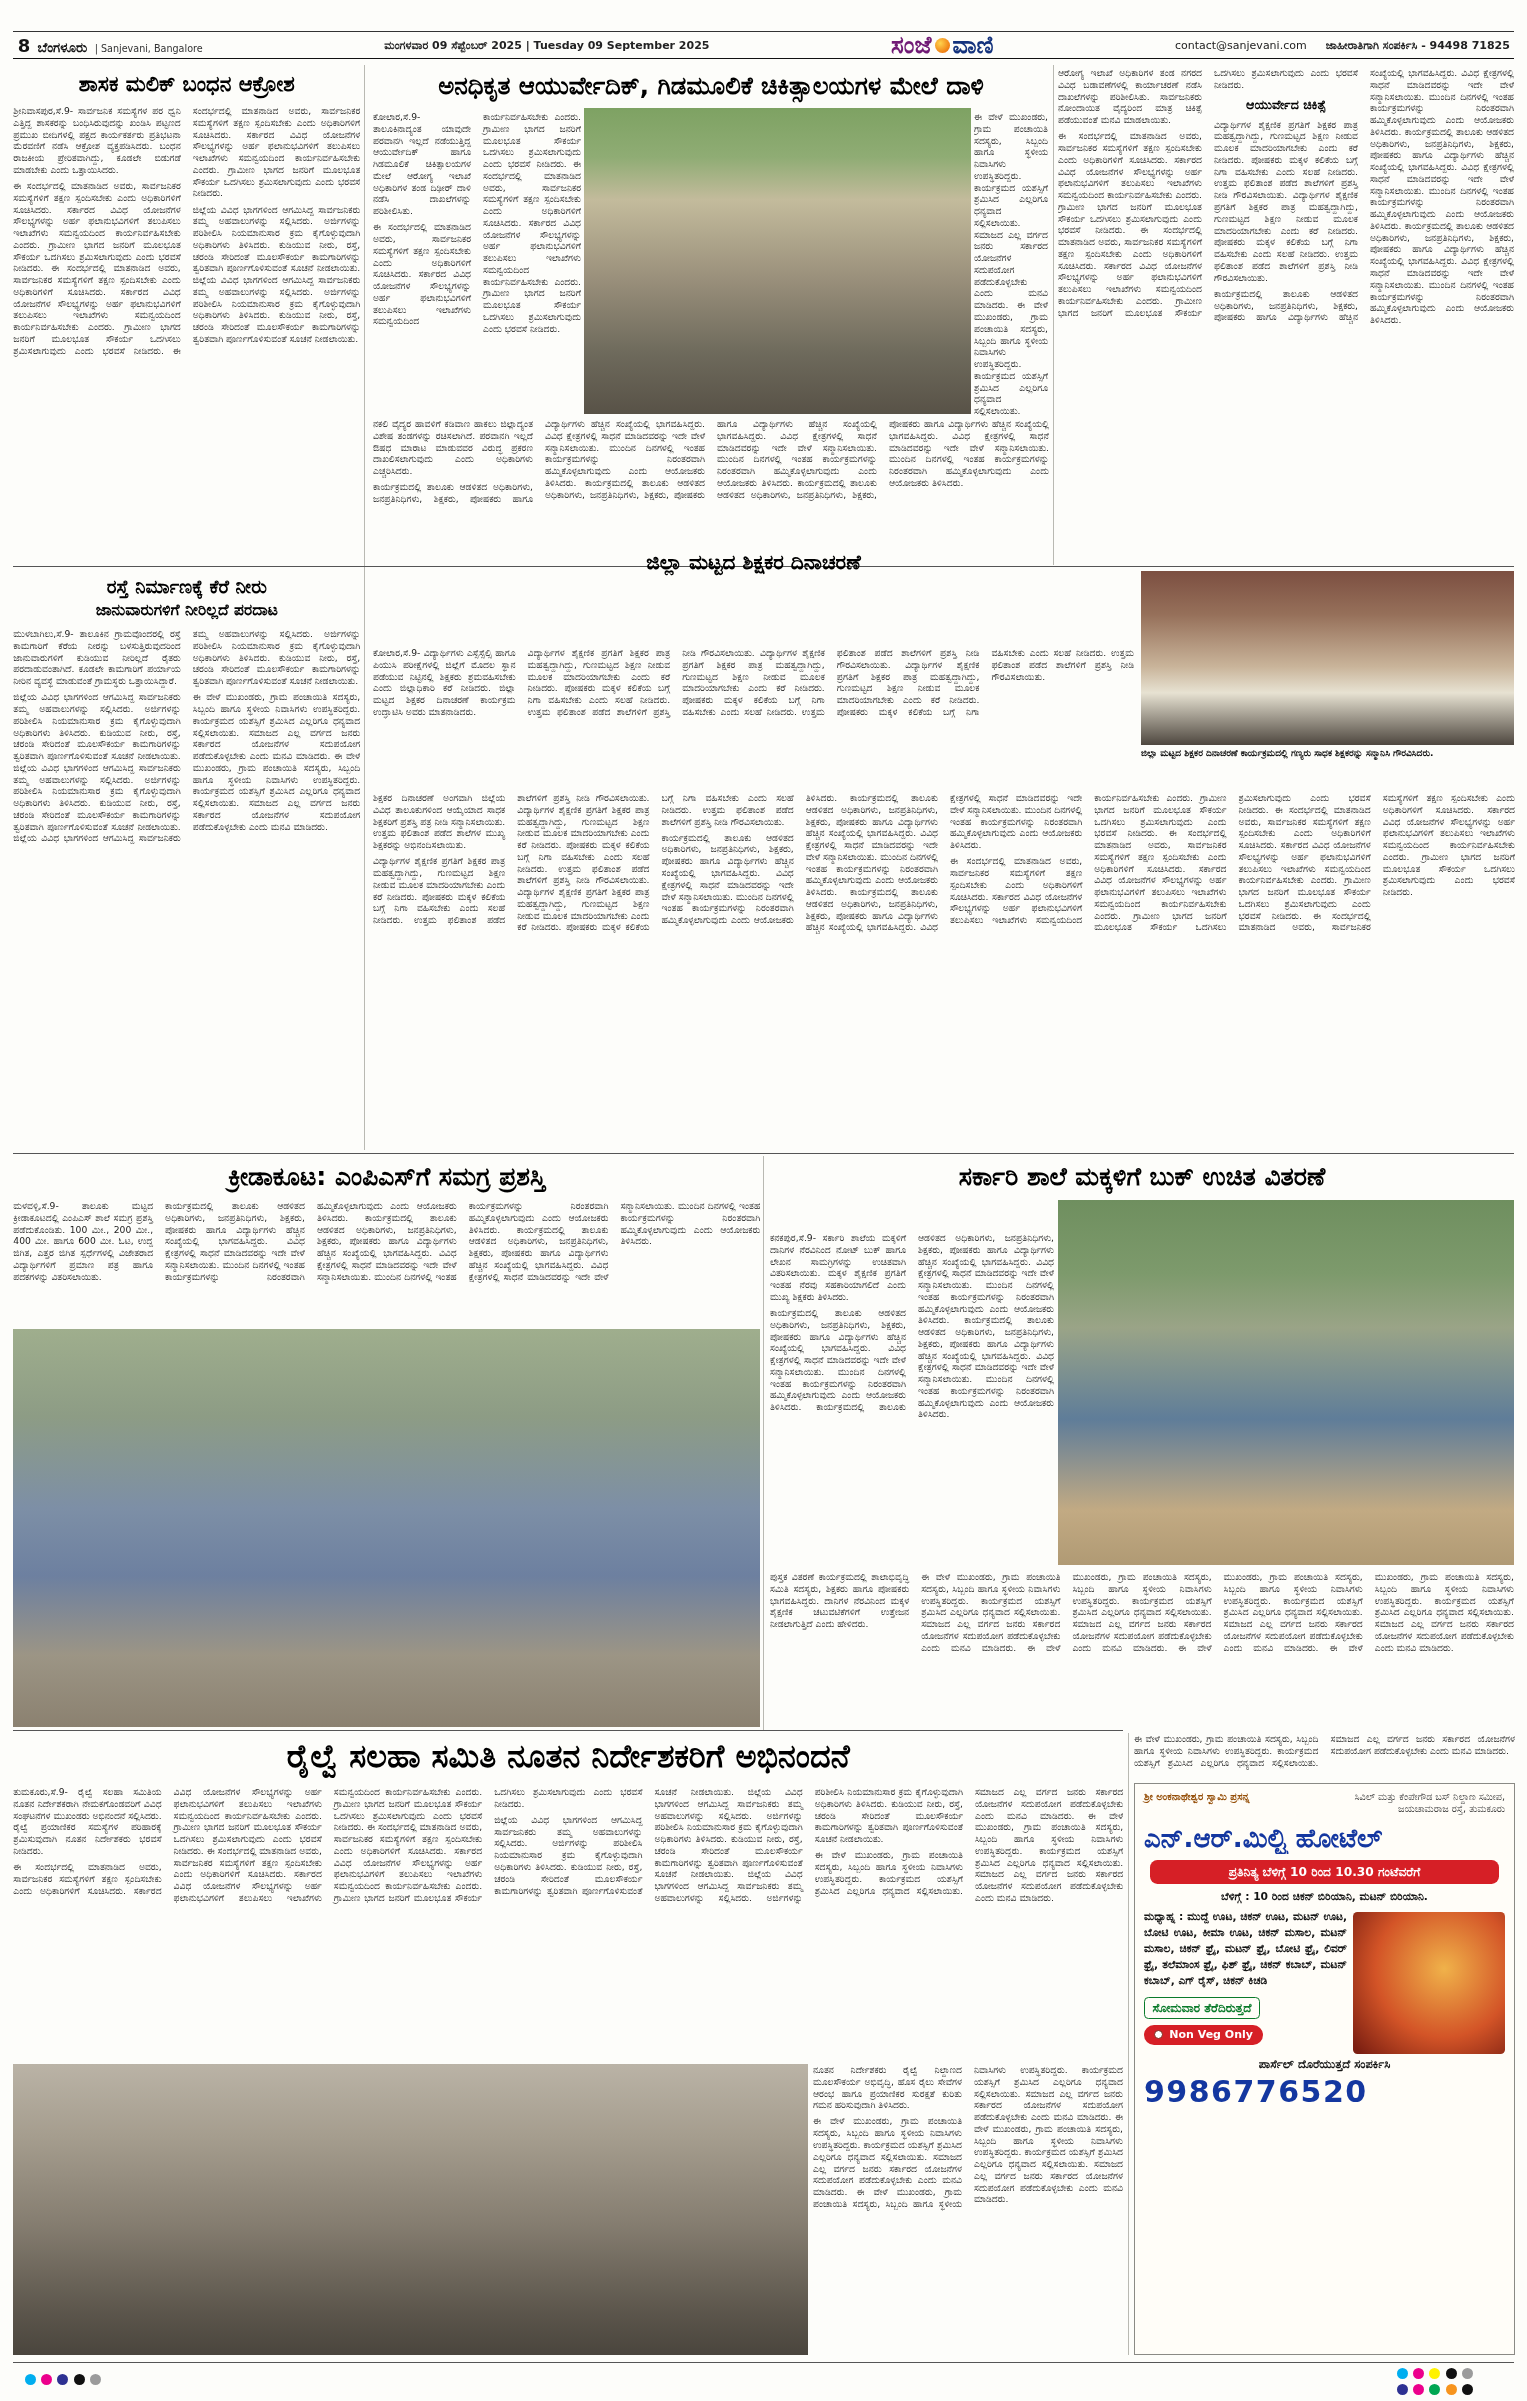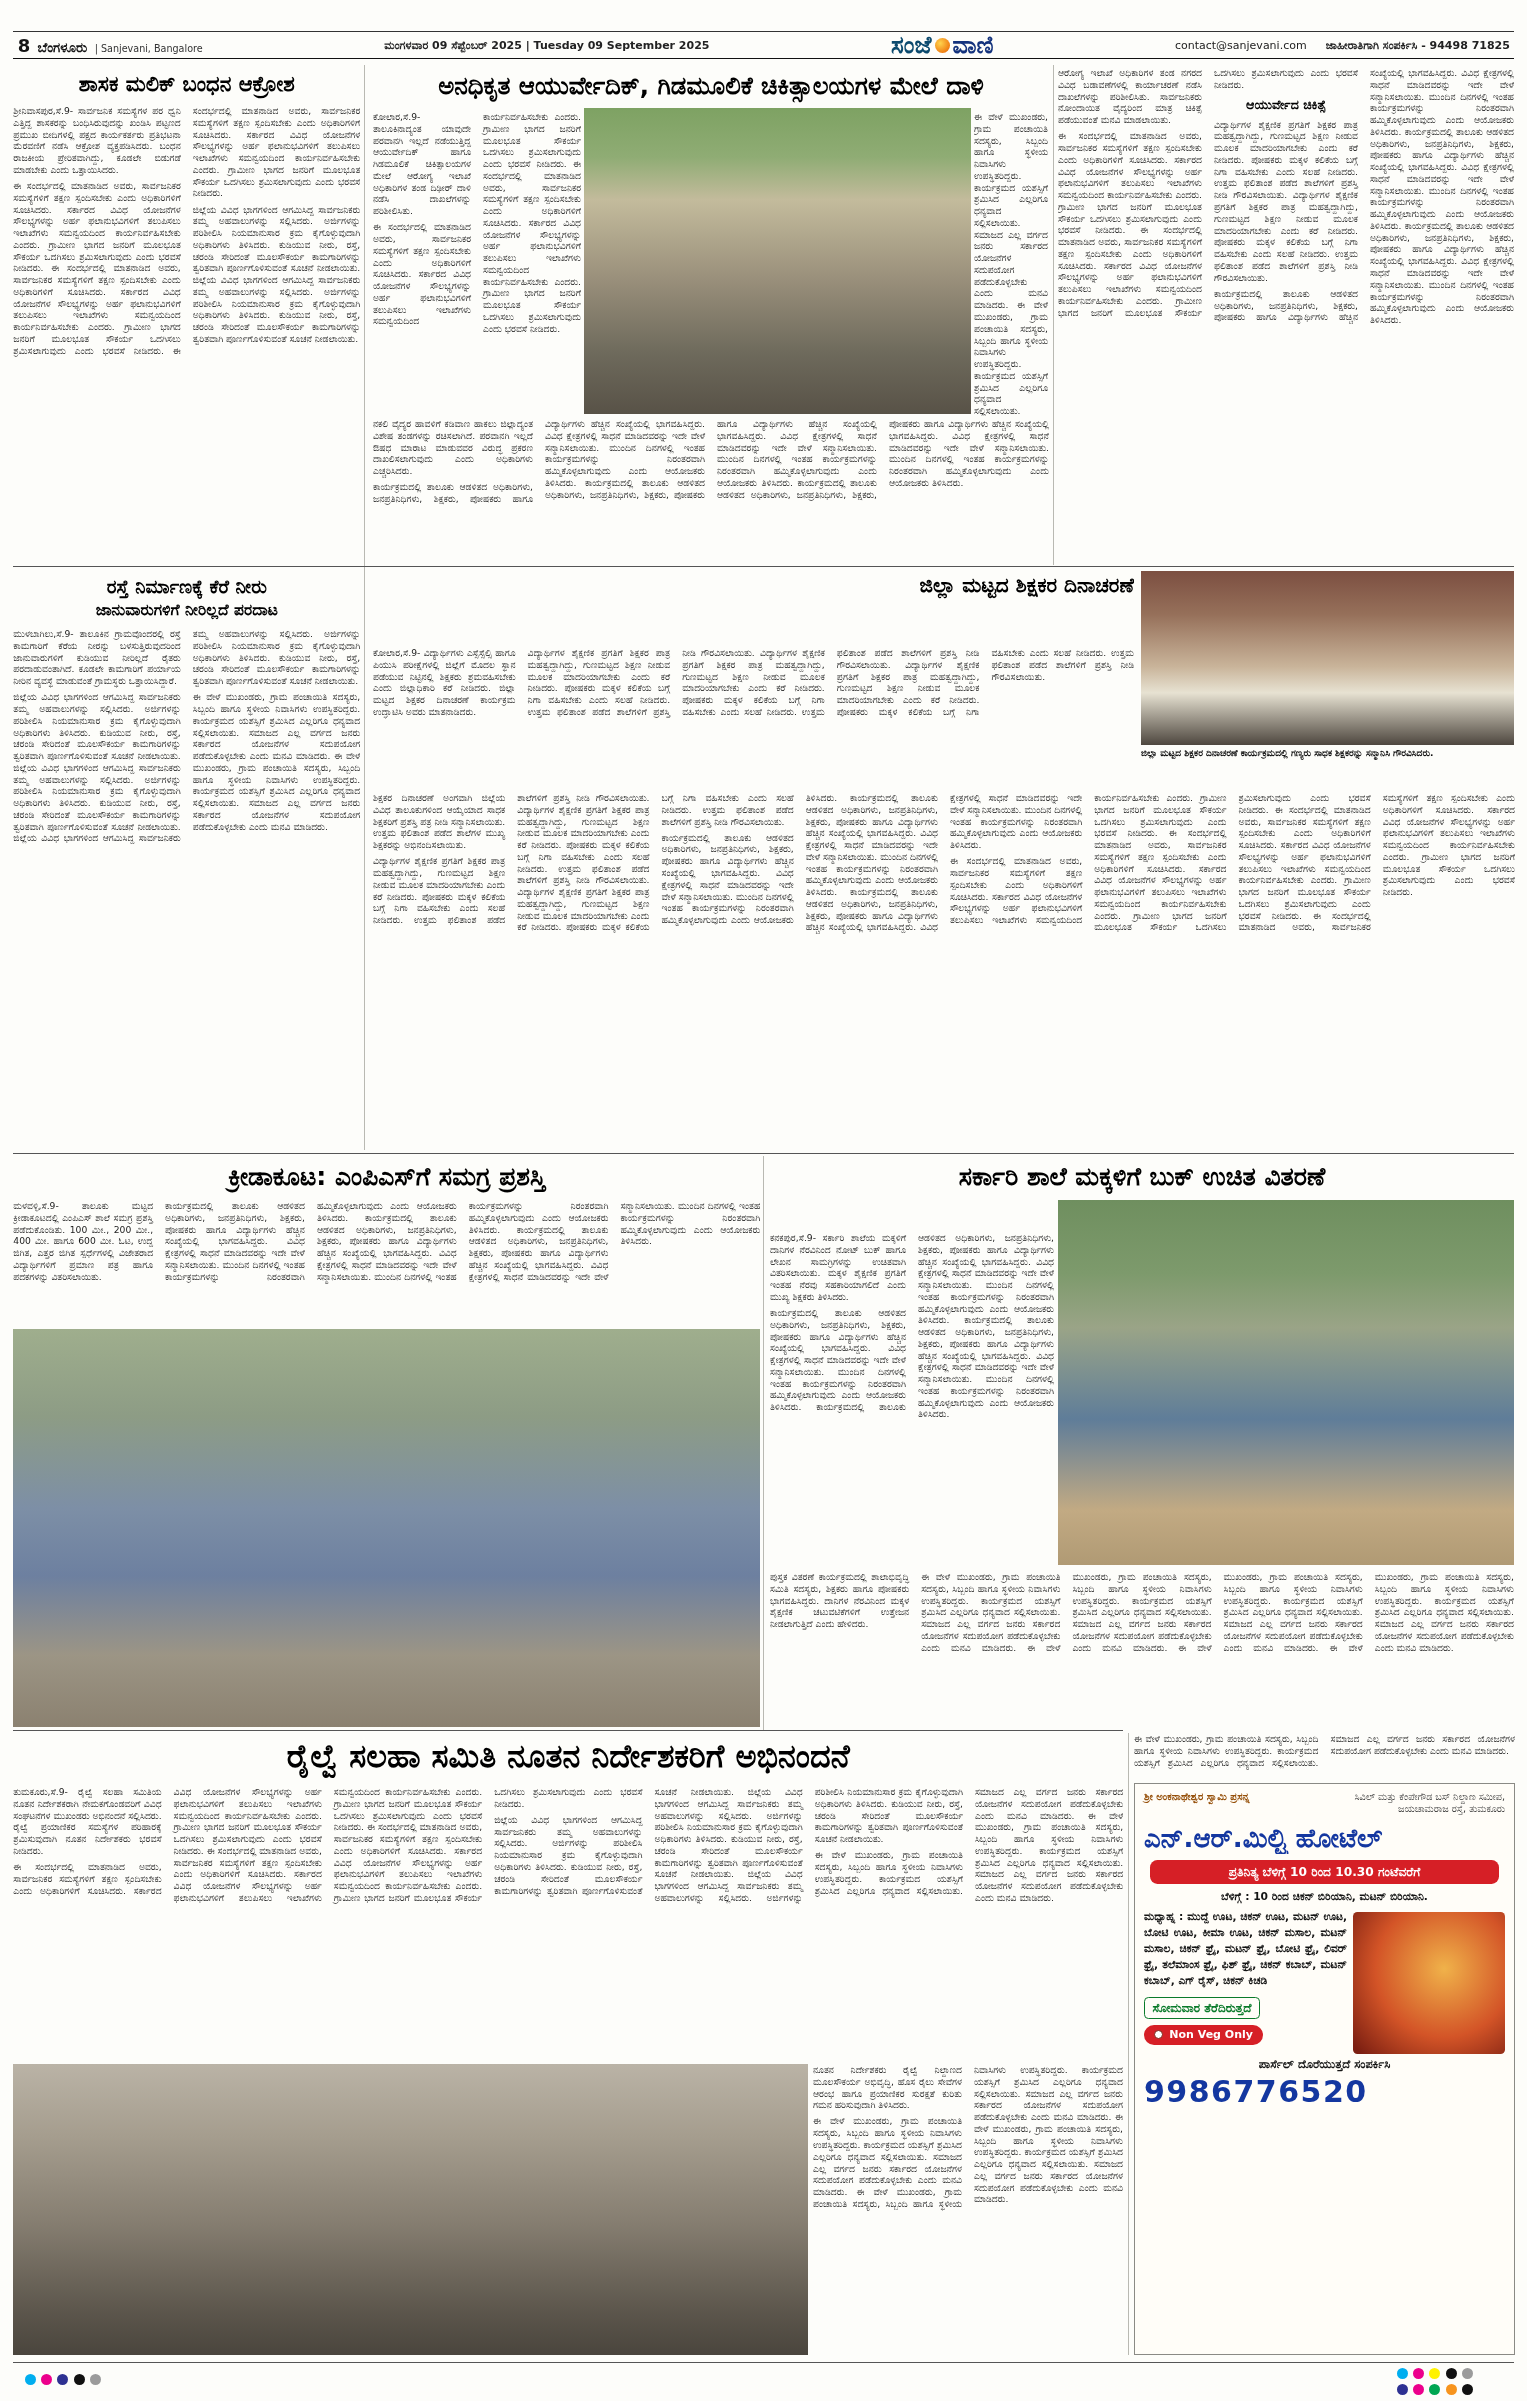--- a/index.html
+++ b/index.html
@@ -12,21 +12,21 @@
   .vline{position:absolute;width:0;border-left:0.7px solid #b9b9b2;}
 
   
   .header{display:flex;align-items:center;justify-content:space-between;border-top:0.7px solid #333;border-bottom:1.8px solid #111;padding:2.2px 4.4px;}
   .hdr-left{display:flex;align-items:baseline;gap:7.4px;}
   .pageno{font-size:18px;font-weight:bold;}
   .city{font-size:13.3px;font-weight:bold;}
   .edition{font-size:9.6px;color:#333;}
   .dateline{font-size:11px;font-weight:bold;color:#222;}
   .masthead{display:flex;align-items:center;gap:3px;font-size:24px;font-weight:bold;line-height:1;}
-  .mh-left{color:#0c4a6e;}
+  .mh-left{color:#701a75;}
   .mh-right{color:#14337d;}
   .sun{display:inline-block;width:15px;height:15px;border-radius:50%;background:radial-gradient(circle at 35% 35%,#ffd34d,#f07f13 70%,#c85a00);}
   .hdr-right{display:flex;align-items:baseline;gap:19px;}
   .email{font-size:11px;color:#222;}
   .adcontact{font-size:11px;font-weight:bold;color:#222;}
 
   
   .headline{font-weight:bold;color:#000;text-align:center;white-space:nowrap;overflow:hidden;}
   .body-text{font-size:9.2px;line-height:1.28;text-align:justify;overflow:hidden;color:#1b1b1b;}
   .body-text p{margin-bottom:4.4px;}
@@ -123,21 +123,21 @@
   </div>
   <div class="vline" style="left:1053px;top:65px;height:500px;"></div>
   <div class="abs body-text cols3" style="left:1058px;top:67px;width:456px;height:497px;">
     <p>ಆರೋಗ್ಯ ಇಲಾಖೆ ಅಧಿಕಾರಿಗಳ ತಂಡ ನಗರದ ವಿವಿಧ ಬಡಾವಣೆಗಳಲ್ಲಿ ಕಾರ್ಯಾಚರಣೆ ನಡೆಸಿ ದಾಖಲೆಗಳನ್ನು ಪರಿಶೀಲಿಸಿತು. ಸಾರ್ವಜನಿಕರು ನೋಂದಾಯಿತ ವೈದ್ಯರಿಂದ ಮಾತ್ರ ಚಿಕಿತ್ಸೆ ಪಡೆಯುವಂತೆ ಮನವಿ ಮಾಡಲಾಯಿತು.</p>
     <p>ಈ ಸಂದರ್ಭದಲ್ಲಿ ಮಾತನಾಡಿದ ಅವರು, ಸಾರ್ವಜನಿಕರ ಸಮಸ್ಯೆಗಳಿಗೆ ತಕ್ಷಣ ಸ್ಪಂದಿಸಬೇಕು ಎಂದು ಅಧಿಕಾರಿಗಳಿಗೆ ಸೂಚಿಸಿದರು. ಸರ್ಕಾರದ ವಿವಿಧ ಯೋಜನೆಗಳ ಸೌಲಭ್ಯಗಳನ್ನು ಅರ್ಹ ಫಲಾನುಭವಿಗಳಿಗೆ ತಲುಪಿಸಲು ಇಲಾಖೆಗಳು ಸಮನ್ವಯದಿಂದ ಕಾರ್ಯನಿರ್ವಹಿಸಬೇಕು ಎಂದರು. ಗ್ರಾಮೀಣ ಭಾಗದ ಜನರಿಗೆ ಮೂಲಭೂತ ಸೌಕರ್ಯ ಒದಗಿಸಲು ಶ್ರಮಿಸಲಾಗುವುದು ಎಂದು ಭರವಸೆ ನೀಡಿದರು. ಈ ಸಂದರ್ಭದಲ್ಲಿ ಮಾತನಾಡಿದ ಅವರು, ಸಾರ್ವಜನಿಕರ ಸಮಸ್ಯೆಗಳಿಗೆ ತಕ್ಷಣ ಸ್ಪಂದಿಸಬೇಕು ಎಂದು ಅಧಿಕಾರಿಗಳಿಗೆ ಸೂಚಿಸಿದರು. ಸರ್ಕಾರದ ವಿವಿಧ ಯೋಜನೆಗಳ ಸೌಲಭ್ಯಗಳನ್ನು ಅರ್ಹ ಫಲಾನುಭವಿಗಳಿಗೆ ತಲುಪಿಸಲು ಇಲಾಖೆಗಳು ಸಮನ್ವಯದಿಂದ ಕಾರ್ಯನಿರ್ವಹಿಸಬೇಕು ಎಂದರು. ಗ್ರಾಮೀಣ ಭಾಗದ ಜನರಿಗೆ ಮೂಲಭೂತ ಸೌಕರ್ಯ ಒದಗಿಸಲು ಶ್ರಮಿಸಲಾಗುವುದು ಎಂದು ಭರವಸೆ ನೀಡಿದರು.</p>
     <h4 class="inline-subhead">ಆಯುರ್ವೇದ ಚಿಕಿತ್ಸೆ</h4>
     <p>ವಿದ್ಯಾರ್ಥಿಗಳ ಶೈಕ್ಷಣಿಕ ಪ್ರಗತಿಗೆ ಶಿಕ್ಷಕರ ಪಾತ್ರ ಮಹತ್ವದ್ದಾಗಿದ್ದು, ಗುಣಮಟ್ಟದ ಶಿಕ್ಷಣ ನೀಡುವ ಮೂಲಕ ಮಾದರಿಯಾಗಬೇಕು ಎಂದು ಕರೆ ನೀಡಿದರು. ಪೋಷಕರು ಮಕ್ಕಳ ಕಲಿಕೆಯ ಬಗ್ಗೆ ನಿಗಾ ವಹಿಸಬೇಕು ಎಂದು ಸಲಹೆ ನೀಡಿದರು. ಉತ್ತಮ ಫಲಿತಾಂಶ ಪಡೆದ ಶಾಲೆಗಳಿಗೆ ಪ್ರಶಸ್ತಿ ನೀಡಿ ಗೌರವಿಸಲಾಯಿತು. ವಿದ್ಯಾರ್ಥಿಗಳ ಶೈಕ್ಷಣಿಕ ಪ್ರಗತಿಗೆ ಶಿಕ್ಷಕರ ಪಾತ್ರ ಮಹತ್ವದ್ದಾಗಿದ್ದು, ಗುಣಮಟ್ಟದ ಶಿಕ್ಷಣ ನೀಡುವ ಮೂಲಕ ಮಾದರಿಯಾಗಬೇಕು ಎಂದು ಕರೆ ನೀಡಿದರು. ಪೋಷಕರು ಮಕ್ಕಳ ಕಲಿಕೆಯ ಬಗ್ಗೆ ನಿಗಾ ವಹಿಸಬೇಕು ಎಂದು ಸಲಹೆ ನೀಡಿದರು. ಉತ್ತಮ ಫಲಿತಾಂಶ ಪಡೆದ ಶಾಲೆಗಳಿಗೆ ಪ್ರಶಸ್ತಿ ನೀಡಿ ಗೌರವಿಸಲಾಯಿತು.</p>
     <p>ಕಾರ್ಯಕ್ರಮದಲ್ಲಿ ತಾಲೂಕು ಆಡಳಿತದ ಅಧಿಕಾರಿಗಳು, ಜನಪ್ರತಿನಿಧಿಗಳು, ಶಿಕ್ಷಕರು, ಪೋಷಕರು ಹಾಗೂ ವಿದ್ಯಾರ್ಥಿಗಳು ಹೆಚ್ಚಿನ ಸಂಖ್ಯೆಯಲ್ಲಿ ಭಾಗವಹಿಸಿದ್ದರು. ವಿವಿಧ ಕ್ಷೇತ್ರಗಳಲ್ಲಿ ಸಾಧನೆ ಮಾಡಿದವರನ್ನು ಇದೇ ವೇಳೆ ಸನ್ಮಾನಿಸಲಾಯಿತು. ಮುಂದಿನ ದಿನಗಳಲ್ಲಿ ಇಂತಹ ಕಾರ್ಯಕ್ರಮಗಳನ್ನು ನಿರಂತರವಾಗಿ ಹಮ್ಮಿಕೊಳ್ಳಲಾಗುವುದು ಎಂದು ಆಯೋಜಕರು ತಿಳಿಸಿದರು. ಕಾರ್ಯಕ್ರಮದಲ್ಲಿ ತಾಲೂಕು ಆಡಳಿತದ ಅಧಿಕಾರಿಗಳು, ಜನಪ್ರತಿನಿಧಿಗಳು, ಶಿಕ್ಷಕರು, ಪೋಷಕರು ಹಾಗೂ ವಿದ್ಯಾರ್ಥಿಗಳು ಹೆಚ್ಚಿನ ಸಂಖ್ಯೆಯಲ್ಲಿ ಭಾಗವಹಿಸಿದ್ದರು. ವಿವಿಧ ಕ್ಷೇತ್ರಗಳಲ್ಲಿ ಸಾಧನೆ ಮಾಡಿದವರನ್ನು ಇದೇ ವೇಳೆ ಸನ್ಮಾನಿಸಲಾಯಿತು. ಮುಂದಿನ ದಿನಗಳಲ್ಲಿ ಇಂತಹ ಕಾರ್ಯಕ್ರಮಗಳನ್ನು ನಿರಂತರವಾಗಿ ಹಮ್ಮಿಕೊಳ್ಳಲಾಗುವುದು ಎಂದು ಆಯೋಜಕರು ತಿಳಿಸಿದರು. ಕಾರ್ಯಕ್ರಮದಲ್ಲಿ ತಾಲೂಕು ಆಡಳಿತದ ಅಧಿಕಾರಿಗಳು, ಜನಪ್ರತಿನಿಧಿಗಳು, ಶಿಕ್ಷಕರು, ಪೋಷಕರು ಹಾಗೂ ವಿದ್ಯಾರ್ಥಿಗಳು ಹೆಚ್ಚಿನ ಸಂಖ್ಯೆಯಲ್ಲಿ ಭಾಗವಹಿಸಿದ್ದರು. ವಿವಿಧ ಕ್ಷೇತ್ರಗಳಲ್ಲಿ ಸಾಧನೆ ಮಾಡಿದವರನ್ನು ಇದೇ ವೇಳೆ ಸನ್ಮಾನಿಸಲಾಯಿತು. ಮುಂದಿನ ದಿನಗಳಲ್ಲಿ ಇಂತಹ ಕಾರ್ಯಕ್ರಮಗಳನ್ನು ನಿರಂತರವಾಗಿ ಹಮ್ಮಿಕೊಳ್ಳಲಾಗುವುದು ಎಂದು ಆಯೋಜಕರು ತಿಳಿಸಿದರು.</p>
   </div>
 
-  <div class="abs headline" style="left:373px;top:572px;width:761px;height:27px;font-size:20px;line-height:27px;text-align:right;">ಜಿಲ್ಲಾ ಮಟ್ಟದ ಶಿಕ್ಷಕರ ದಿನಾಚರಣೆ</div>
+  <div class="abs headline" style="left:373px;top:549px;width:761px;height:27px;font-size:20px;line-height:27px;">ಜಿಲ್ಲಾ ಮಟ್ಟದ ಶಿಕ್ಷಕರ ದಿನಾಚರಣೆ</div>
   <div class="photo photo-teachers" style="left:1141px;top:571px;width:373px;height:174px;"></div>
   <div class="abs caption" style="left:1141px;top:748px;width:373px;height:38px;">ಜಿಲ್ಲಾ ಮಟ್ಟದ ಶಿಕ್ಷಕರ ದಿನಾಚರಣೆ ಕಾರ್ಯಕ್ರಮದಲ್ಲಿ ಗಣ್ಯರು ಸಾಧಕ ಶಿಕ್ಷಕರನ್ನು ಸನ್ಮಾನಿಸಿ ಗೌರವಿಸಿದರು.</div>
   <div class="abs body-text cols5" style="left:373px;top:647px;width:761px;height:139px;">
     <p>ಕೋಲಾರ,ಸೆ.9- ವಿದ್ಯಾರ್ಥಿಗಳು ಎಸ್ಸೆಸ್ಸೆಲ್ಸಿ ಹಾಗೂ ಪಿಯುಸಿ ಪರೀಕ್ಷೆಗಳಲ್ಲಿ ಜಿಲ್ಲೆಗೆ ಮೊದಲ ಸ್ಥಾನ ಪಡೆಯುವ ನಿಟ್ಟಿನಲ್ಲಿ ಶಿಕ್ಷಕರು ಶ್ರಮವಹಿಸಬೇಕು ಎಂದು ಜಿಲ್ಲಾಧಿಕಾರಿ ಕರೆ ನೀಡಿದರು. ಜಿಲ್ಲಾ ಮಟ್ಟದ ಶಿಕ್ಷಕರ ದಿನಾಚರಣೆ ಕಾರ್ಯಕ್ರಮ ಉದ್ಘಾಟಿಸಿ ಅವರು ಮಾತನಾಡಿದರು.</p>
     <p>ವಿದ್ಯಾರ್ಥಿಗಳ ಶೈಕ್ಷಣಿಕ ಪ್ರಗತಿಗೆ ಶಿಕ್ಷಕರ ಪಾತ್ರ ಮಹತ್ವದ್ದಾಗಿದ್ದು, ಗುಣಮಟ್ಟದ ಶಿಕ್ಷಣ ನೀಡುವ ಮೂಲಕ ಮಾದರಿಯಾಗಬೇಕು ಎಂದು ಕರೆ ನೀಡಿದರು. ಪೋಷಕರು ಮಕ್ಕಳ ಕಲಿಕೆಯ ಬಗ್ಗೆ ನಿಗಾ ವಹಿಸಬೇಕು ಎಂದು ಸಲಹೆ ನೀಡಿದರು. ಉತ್ತಮ ಫಲಿತಾಂಶ ಪಡೆದ ಶಾಲೆಗಳಿಗೆ ಪ್ರಶಸ್ತಿ ನೀಡಿ ಗೌರವಿಸಲಾಯಿತು. ವಿದ್ಯಾರ್ಥಿಗಳ ಶೈಕ್ಷಣಿಕ ಪ್ರಗತಿಗೆ ಶಿಕ್ಷಕರ ಪಾತ್ರ ಮಹತ್ವದ್ದಾಗಿದ್ದು, ಗುಣಮಟ್ಟದ ಶಿಕ್ಷಣ ನೀಡುವ ಮೂಲಕ ಮಾದರಿಯಾಗಬೇಕು ಎಂದು ಕರೆ ನೀಡಿದರು. ಪೋಷಕರು ಮಕ್ಕಳ ಕಲಿಕೆಯ ಬಗ್ಗೆ ನಿಗಾ ವಹಿಸಬೇಕು ಎಂದು ಸಲಹೆ ನೀಡಿದರು. ಉತ್ತಮ ಫಲಿತಾಂಶ ಪಡೆದ ಶಾಲೆಗಳಿಗೆ ಪ್ರಶಸ್ತಿ ನೀಡಿ ಗೌರವಿಸಲಾಯಿತು. ವಿದ್ಯಾರ್ಥಿಗಳ ಶೈಕ್ಷಣಿಕ ಪ್ರಗತಿಗೆ ಶಿಕ್ಷಕರ ಪಾತ್ರ ಮಹತ್ವದ್ದಾಗಿದ್ದು, ಗುಣಮಟ್ಟದ ಶಿಕ್ಷಣ ನೀಡುವ ಮೂಲಕ ಮಾದರಿಯಾಗಬೇಕು ಎಂದು ಕರೆ ನೀಡಿದರು. ಪೋಷಕರು ಮಕ್ಕಳ ಕಲಿಕೆಯ ಬಗ್ಗೆ ನಿಗಾ ವಹಿಸಬೇಕು ಎಂದು ಸಲಹೆ ನೀಡಿದರು. ಉತ್ತಮ ಫಲಿತಾಂಶ ಪಡೆದ ಶಾಲೆಗಳಿಗೆ ಪ್ರಶಸ್ತಿ ನೀಡಿ ಗೌರವಿಸಲಾಯಿತು.</p>
   </div>
   <div class="abs body-text cols8" style="left:373px;top:792px;width:1142px;height:358px;">
     <p>ಶಿಕ್ಷಕರ ದಿನಾಚರಣೆ ಅಂಗವಾಗಿ ಜಿಲ್ಲೆಯ ವಿವಿಧ ತಾಲೂಕುಗಳಿಂದ ಆಯ್ಕೆಯಾದ ಸಾಧಕ ಶಿಕ್ಷಕರಿಗೆ ಪ್ರಶಸ್ತಿ ಪತ್ರ ನೀಡಿ ಸನ್ಮಾನಿಸಲಾಯಿತು. ಉತ್ತಮ ಫಲಿತಾಂಶ ಪಡೆದ ಶಾಲೆಗಳ ಮುಖ್ಯ ಶಿಕ್ಷಕರನ್ನು ಅಭಿನಂದಿಸಲಾಯಿತು.</p>
     <p>ವಿದ್ಯಾರ್ಥಿಗಳ ಶೈಕ್ಷಣಿಕ ಪ್ರಗತಿಗೆ ಶಿಕ್ಷಕರ ಪಾತ್ರ ಮಹತ್ವದ್ದಾಗಿದ್ದು, ಗುಣಮಟ್ಟದ ಶಿಕ್ಷಣ ನೀಡುವ ಮೂಲಕ ಮಾದರಿಯಾಗಬೇಕು ಎಂದು ಕರೆ ನೀಡಿದರು. ಪೋಷಕರು ಮಕ್ಕಳ ಕಲಿಕೆಯ ಬಗ್ಗೆ ನಿಗಾ ವಹಿಸಬೇಕು ಎಂದು ಸಲಹೆ ನೀಡಿದರು. ಉತ್ತಮ ಫಲಿತಾಂಶ ಪಡೆದ ಶಾಲೆಗಳಿಗೆ ಪ್ರಶಸ್ತಿ ನೀಡಿ ಗೌರವಿಸಲಾಯಿತು. ವಿದ್ಯಾರ್ಥಿಗಳ ಶೈಕ್ಷಣಿಕ ಪ್ರಗತಿಗೆ ಶಿಕ್ಷಕರ ಪಾತ್ರ ಮಹತ್ವದ್ದಾಗಿದ್ದು, ಗುಣಮಟ್ಟದ ಶಿಕ್ಷಣ ನೀಡುವ ಮೂಲಕ ಮಾದರಿಯಾಗಬೇಕು ಎಂದು ಕರೆ ನೀಡಿದರು. ಪೋಷಕರು ಮಕ್ಕಳ ಕಲಿಕೆಯ ಬಗ್ಗೆ ನಿಗಾ ವಹಿಸಬೇಕು ಎಂದು ಸಲಹೆ ನೀಡಿದರು. ಉತ್ತಮ ಫಲಿತಾಂಶ ಪಡೆದ ಶಾಲೆಗಳಿಗೆ ಪ್ರಶಸ್ತಿ ನೀಡಿ ಗೌರವಿಸಲಾಯಿತು. ವಿದ್ಯಾರ್ಥಿಗಳ ಶೈಕ್ಷಣಿಕ ಪ್ರಗತಿಗೆ ಶಿಕ್ಷಕರ ಪಾತ್ರ ಮಹತ್ವದ್ದಾಗಿದ್ದು, ಗುಣಮಟ್ಟದ ಶಿಕ್ಷಣ ನೀಡುವ ಮೂಲಕ ಮಾದರಿಯಾಗಬೇಕು ಎಂದು ಕರೆ ನೀಡಿದರು. ಪೋಷಕರು ಮಕ್ಕಳ ಕಲಿಕೆಯ ಬಗ್ಗೆ ನಿಗಾ ವಹಿಸಬೇಕು ಎಂದು ಸಲಹೆ ನೀಡಿದರು. ಉತ್ತಮ ಫಲಿತಾಂಶ ಪಡೆದ ಶಾಲೆಗಳಿಗೆ ಪ್ರಶಸ್ತಿ ನೀಡಿ ಗೌರವಿಸಲಾಯಿತು.</p>
     <p>ಕಾರ್ಯಕ್ರಮದಲ್ಲಿ ತಾಲೂಕು ಆಡಳಿತದ ಅಧಿಕಾರಿಗಳು, ಜನಪ್ರತಿನಿಧಿಗಳು, ಶಿಕ್ಷಕರು, ಪೋಷಕರು ಹಾಗೂ ವಿದ್ಯಾರ್ಥಿಗಳು ಹೆಚ್ಚಿನ ಸಂಖ್ಯೆಯಲ್ಲಿ ಭಾಗವಹಿಸಿದ್ದರು. ವಿವಿಧ ಕ್ಷೇತ್ರಗಳಲ್ಲಿ ಸಾಧನೆ ಮಾಡಿದವರನ್ನು ಇದೇ ವೇಳೆ ಸನ್ಮಾನಿಸಲಾಯಿತು. ಮುಂದಿನ ದಿನಗಳಲ್ಲಿ ಇಂತಹ ಕಾರ್ಯಕ್ರಮಗಳನ್ನು ನಿರಂತರವಾಗಿ ಹಮ್ಮಿಕೊಳ್ಳಲಾಗುವುದು ಎಂದು ಆಯೋಜಕರು ತಿಳಿಸಿದರು. ಕಾರ್ಯಕ್ರಮದಲ್ಲಿ ತಾಲೂಕು ಆಡಳಿತದ ಅಧಿಕಾರಿಗಳು, ಜನಪ್ರತಿನಿಧಿಗಳು, ಶಿಕ್ಷಕರು, ಪೋಷಕರು ಹಾಗೂ ವಿದ್ಯಾರ್ಥಿಗಳು ಹೆಚ್ಚಿನ ಸಂಖ್ಯೆಯಲ್ಲಿ ಭಾಗವಹಿಸಿದ್ದರು. ವಿವಿಧ ಕ್ಷೇತ್ರಗಳಲ್ಲಿ ಸಾಧನೆ ಮಾಡಿದವರನ್ನು ಇದೇ ವೇಳೆ ಸನ್ಮಾನಿಸಲಾಯಿತು. ಮುಂದಿನ ದಿನಗಳಲ್ಲಿ ಇಂತಹ ಕಾರ್ಯಕ್ರಮಗಳನ್ನು ನಿರಂತರವಾಗಿ ಹಮ್ಮಿಕೊಳ್ಳಲಾಗುವುದು ಎಂದು ಆಯೋಜಕರು ತಿಳಿಸಿದರು. ಕಾರ್ಯಕ್ರಮದಲ್ಲಿ ತಾಲೂಕು ಆಡಳಿತದ ಅಧಿಕಾರಿಗಳು, ಜನಪ್ರತಿನಿಧಿಗಳು, ಶಿಕ್ಷಕರು, ಪೋಷಕರು ಹಾಗೂ ವಿದ್ಯಾರ್ಥಿಗಳು ಹೆಚ್ಚಿನ ಸಂಖ್ಯೆಯಲ್ಲಿ ಭಾಗವಹಿಸಿದ್ದರು. ವಿವಿಧ ಕ್ಷೇತ್ರಗಳಲ್ಲಿ ಸಾಧನೆ ಮಾಡಿದವರನ್ನು ಇದೇ ವೇಳೆ ಸನ್ಮಾನಿಸಲಾಯಿತು. ಮುಂದಿನ ದಿನಗಳಲ್ಲಿ ಇಂತಹ ಕಾರ್ಯಕ್ರಮಗಳನ್ನು ನಿರಂತರವಾಗಿ ಹಮ್ಮಿಕೊಳ್ಳಲಾಗುವುದು ಎಂದು ಆಯೋಜಕರು ತಿಳಿಸಿದರು.</p>

